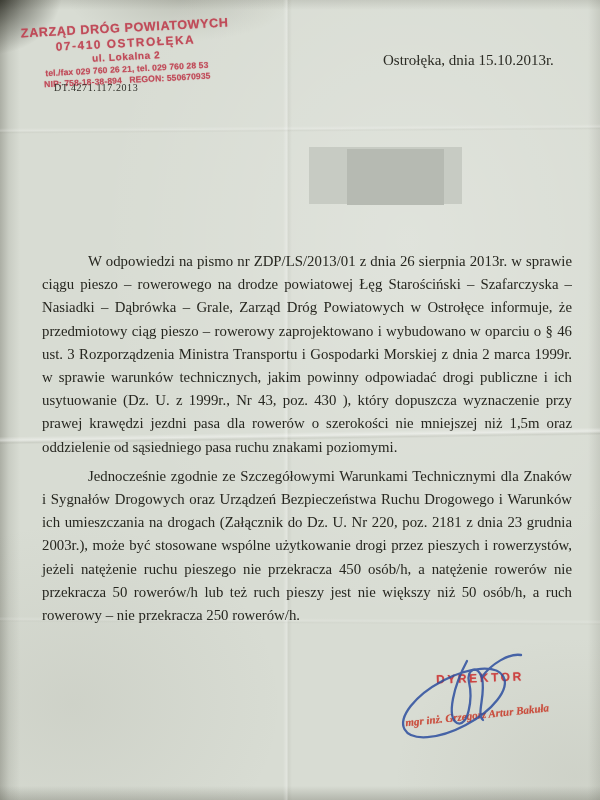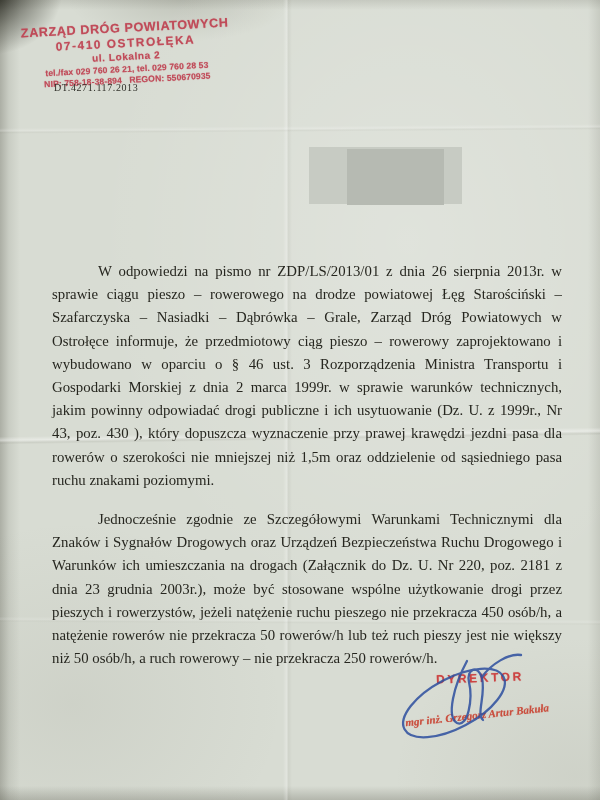--- a/index.html
+++ b/index.html
@@ -50,21 +50,21 @@
   
   .redact-outer{position:absolute;left:309px;top:147px;width:153px;height:57px;background:#c7cbc3;}
   .redact-inner{position:absolute;left:347px;top:149px;width:97px;height:56px;background:#b6bab2;}
 
   
   .body-text{
     position:absolute;left:36px;top:244px;width:542px;
     font-size:14.8px;line-height:23.2px;text-align:justify;
     color:#26261f;
   }
-  .body-text p{margin:16px;text-indent:46px;font-family:Liberation Serif, serif;}
+  .body-text p{margin:6px;text-indent:46px;font-family:Liberation Serif, serif;}
 
   
   .sig-title{
     position:absolute;left:436px;top:671px;
     font-family:"Liberation Sans",sans-serif;font-weight:bold;
     font-size:12px;letter-spacing:2.6px;color:#cb3434;
     transform:rotate(-2deg);text-shadow:0 0 1px rgba(203,52,52,.6);opacity:.9;
   }
   .sig-name{
     position:absolute;left:405px;top:708px;width:160px;
@@ -86,20 +86,21 @@
   <div class="stamp">
     <div class="s-org">ZARZĄD DRÓG POWIATOWYCH</div>
     <div class="s-city">07-410 OSTROŁĘKA</div>
     <div class="s-street">ul. Lokalna 2</div>
     <div class="s-tel">tel./fax 029 760 26 21, tel. 029 760 28 53</div>
     <div class="s-nip">NIP: 758-18-38-894   REGON: 550670935</div>
   </div>
 
   <div class="refnum">DT.4271.117.2013</div>
 
+  <div class="dateline">Ostrołęka, dnia 15.10.2013r.</div>
 
   <div class="redact-outer"></div>
   <div class="redact-inner"></div>
 
   <div class="body-text">
     <p>W odpowiedzi na pismo nr ZDP/LS/2013/01 z dnia 26 sierpnia 2013r. w sprawie ciągu pieszo – rowerowego na drodze powiatowej Łęg Starościński – Szafarczyska – Nasiadki – Dąbrówka – Grale, Zarząd Dróg Powiatowych w Ostrołęce informuje, że przedmiotowy ciąg pieszo – rowerowy zaprojektowano i wybudowano w oparciu o § 46 ust. 3 Rozporządzenia Ministra Transportu i Gospodarki Morskiej z dnia 2 marca 1999r. w sprawie warunków technicznych, jakim powinny odpowiadać drogi publiczne i ich usytuowanie (Dz. U. z 1999r., Nr 43, poz. 430 ), który dopuszcza wyznaczenie przy prawej krawędzi jezdni pasa dla rowerów o szerokości nie mniejszej niż 1,5m oraz oddzielenie od sąsiedniego pasa ruchu znakami poziomymi.</p>
     <p>Jednocześnie zgodnie ze Szczegółowymi Warunkami Technicznymi dla Znaków i Sygnałów Drogowych oraz Urządzeń Bezpieczeństwa Ruchu Drogowego i Warunków ich umieszczania na drogach (Załącznik do Dz. U. Nr 220, poz. 2181 z dnia 23 grudnia 2003r.), może być stosowane wspólne użytkowanie drogi przez pieszych i rowerzystów, jeżeli natężenie ruchu pieszego nie przekracza 450 osób/h, a natężenie rowerów nie przekracza 50 rowerów/h lub też ruch pieszy jest nie większy niż 50 osób/h, a ruch rowerowy – nie przekracza 250 rowerów/h.</p>
   </div>
 
   <div class="sig-title">DYREKTOR</div>

